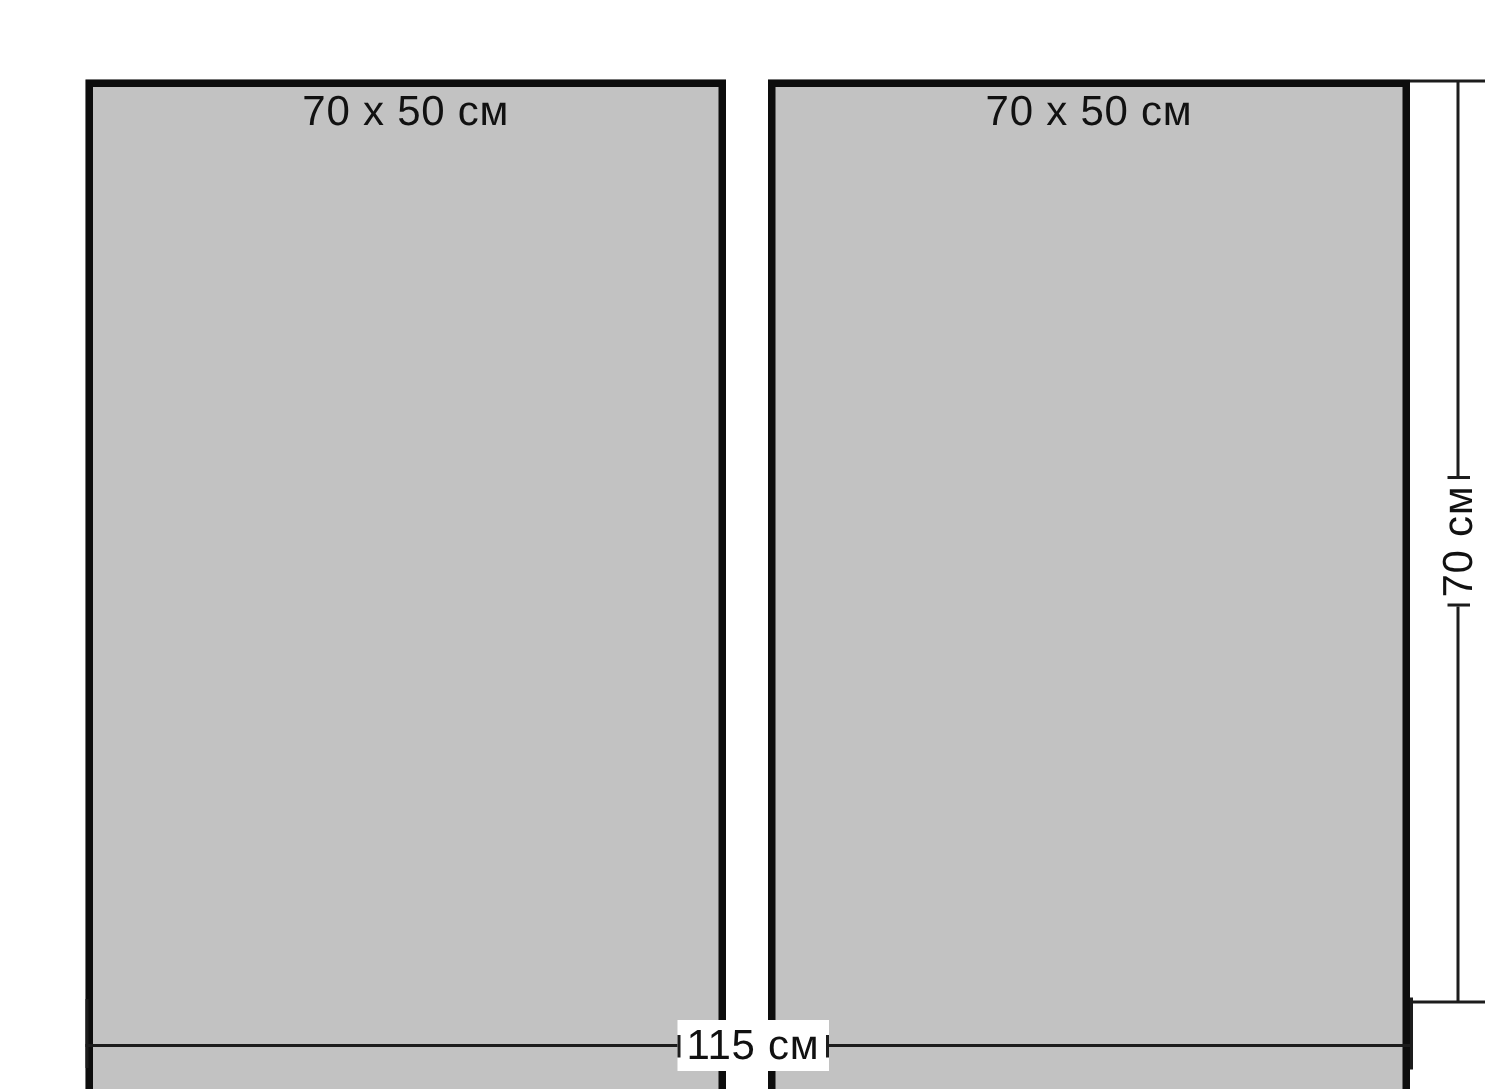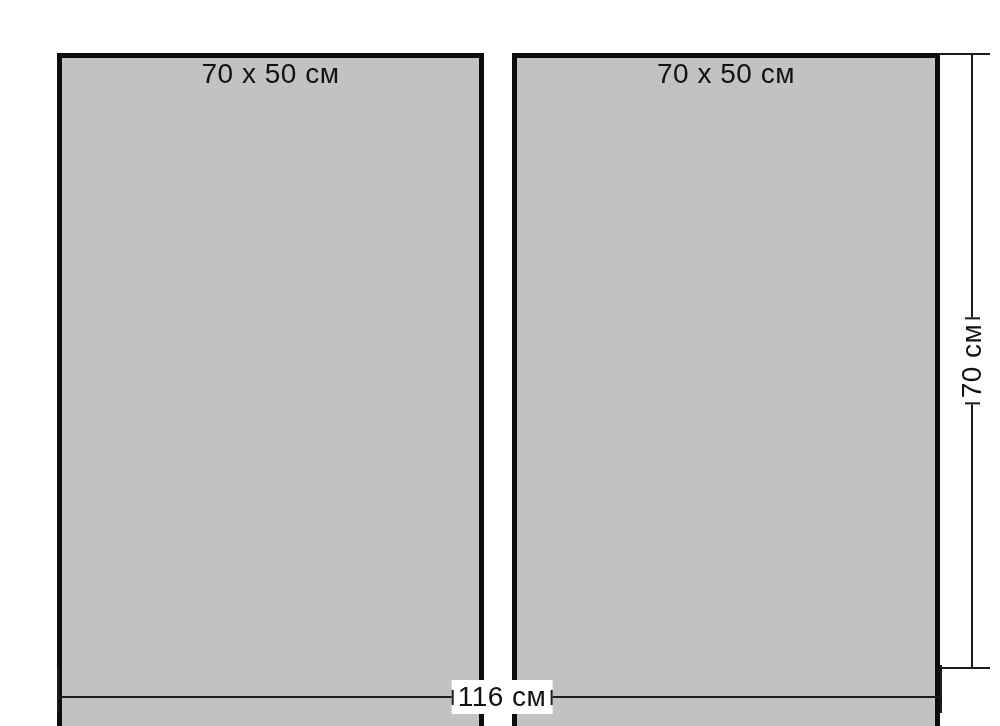--- a/index.html
+++ b/index.html
@@ -88,20 +88,20 @@
     <span class="panel-label">70 x 50 см</span>
   </div>
 
   <div class="panel panel-right">
     <span class="panel-label">70 x 50 см</span>
   </div>
 
   <div class="dim h-line"></div>
   <div class="dim h-tick-left"></div>
   <div class="dim h-tick-right"></div>
-  <span class="dim-label h-label">116 см</span>
+  <span class="dim-label h-label">115 см</span>
 
   <div class="dim v-line"></div>
   <div class="dim v-tick-top"></div>
   <div class="dim v-tick-bottom"></div>
   <span class="dim-label v-label">70 см</span>
 
 </div>
 
 </body></html>

